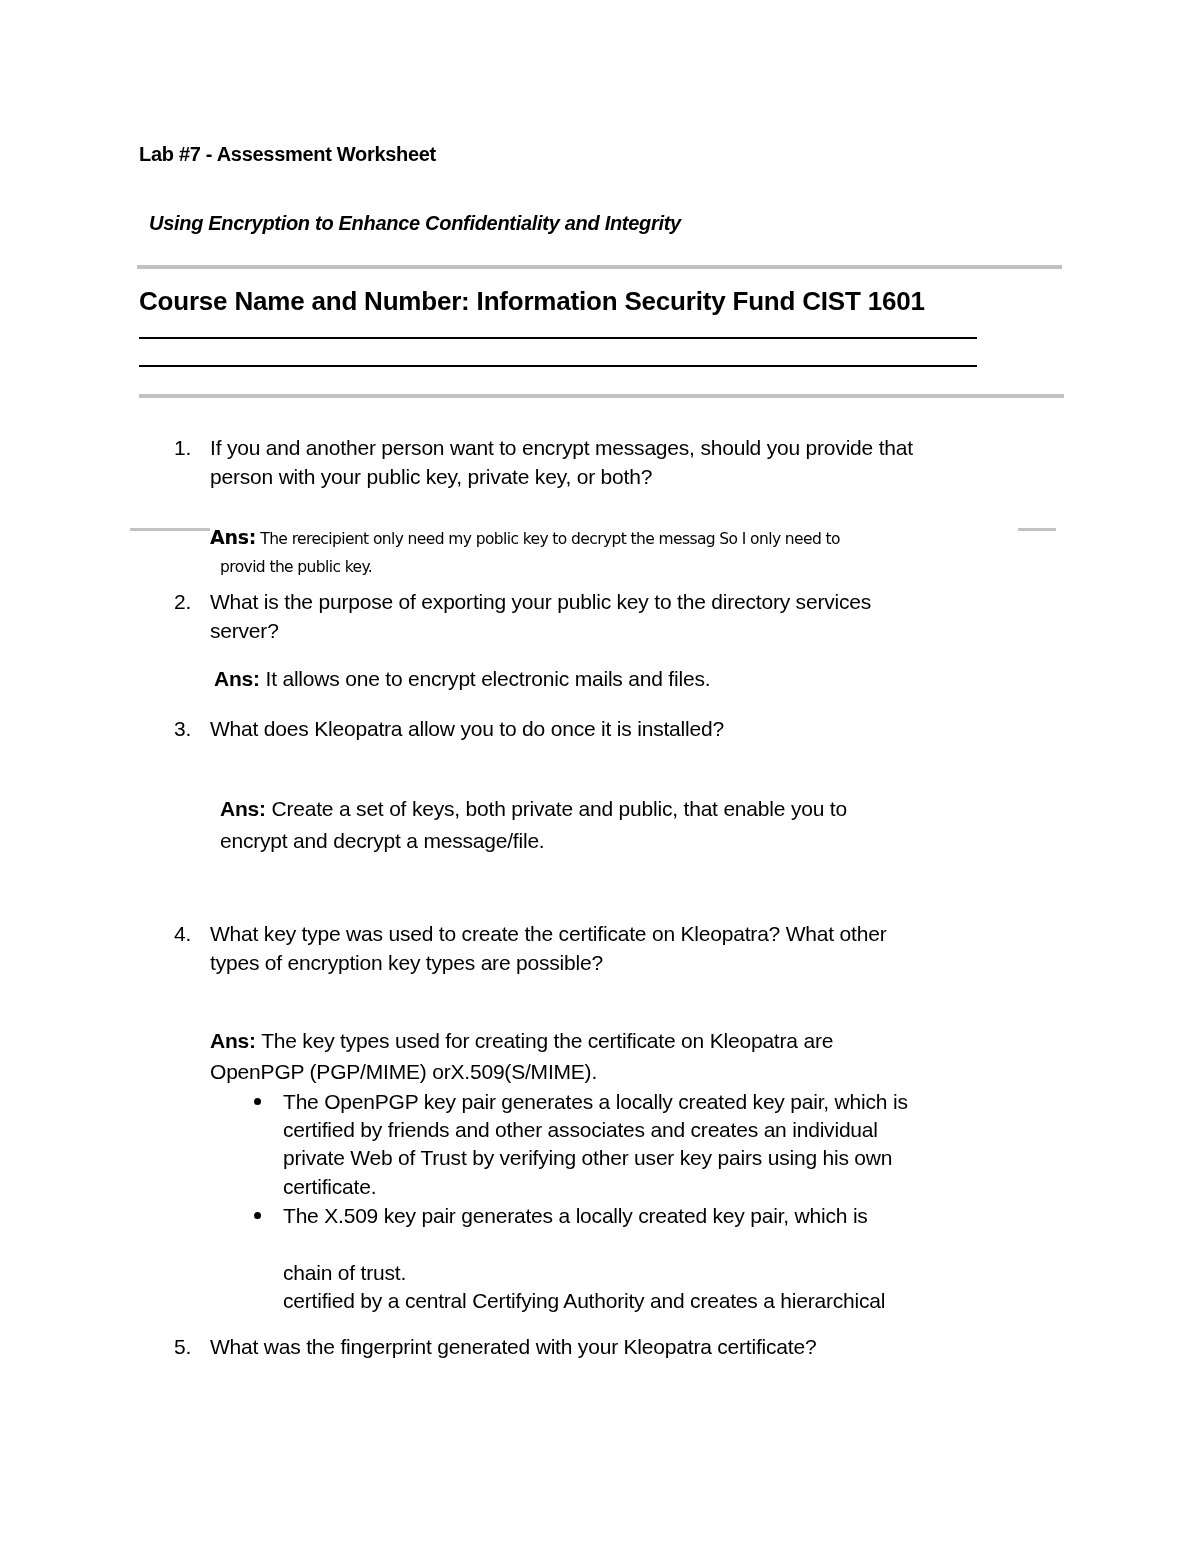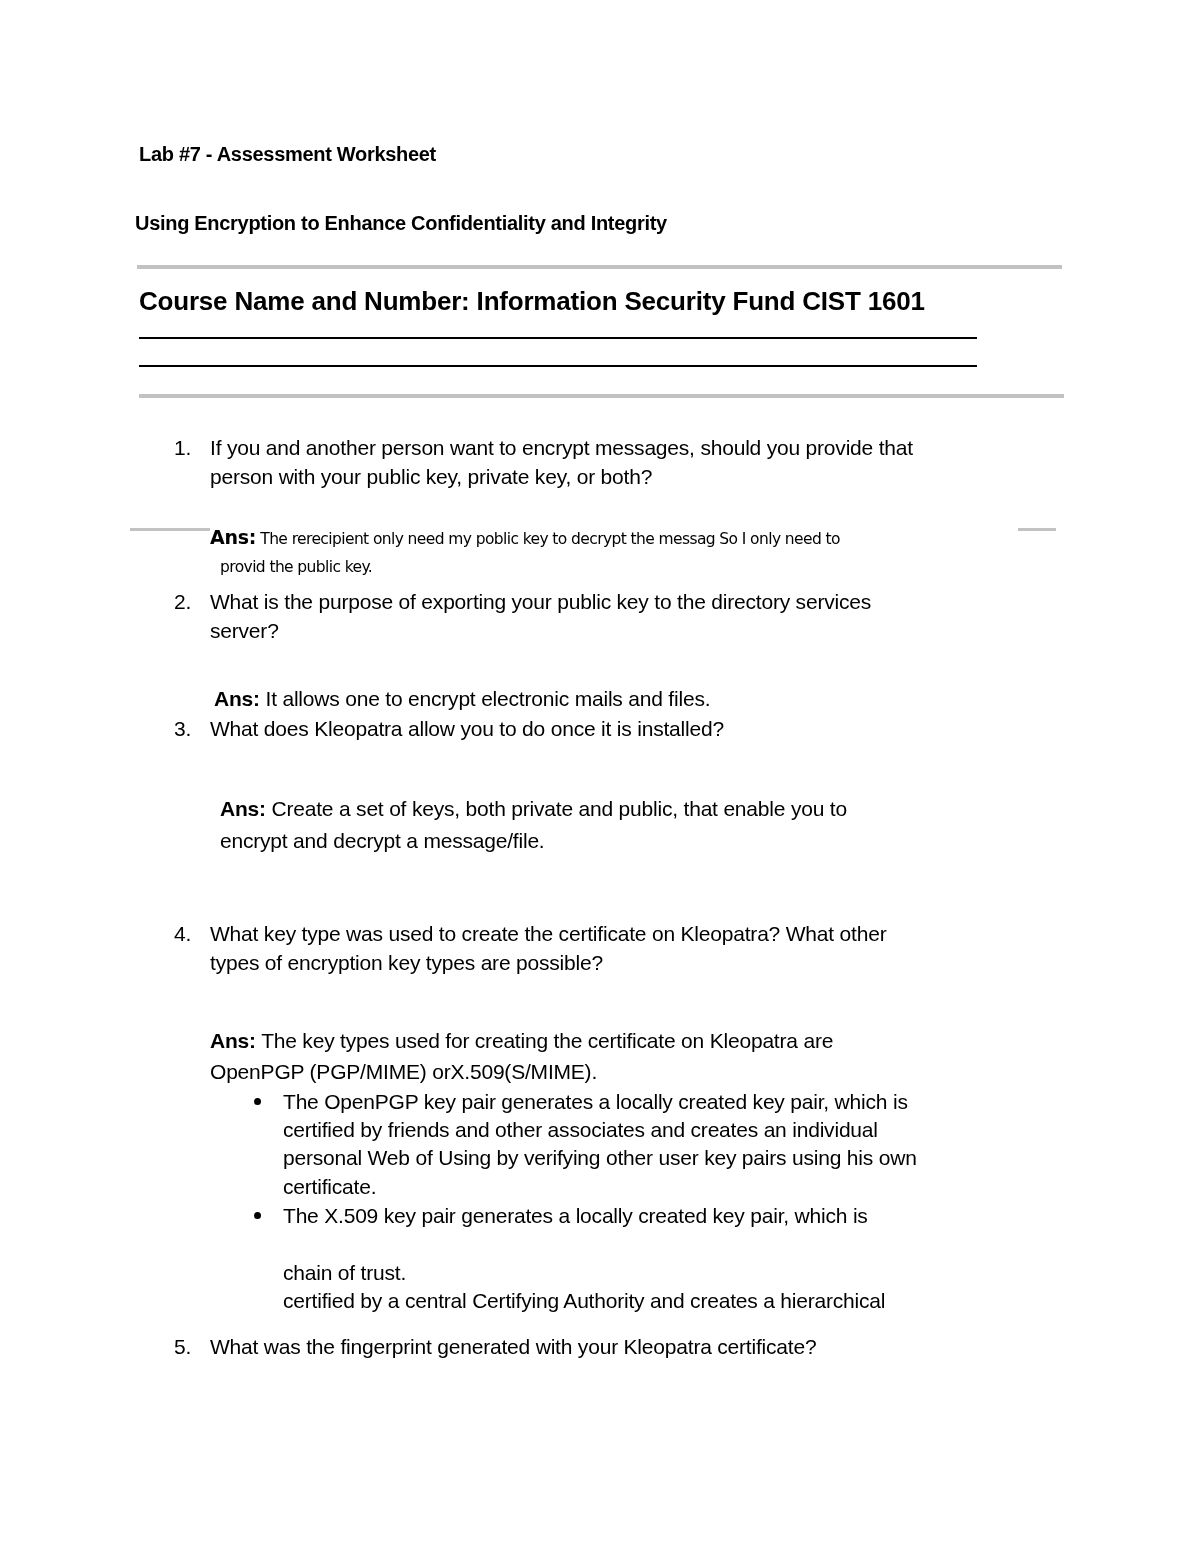--- a/index.html
+++ b/index.html
@@ -14,21 +14,21 @@
   .ans1 { font-family: "DejaVu Sans", sans-serif; font-size: 15.5px; letter-spacing: -0.6px; margin-top: 12px; }
   .ans1 b { font-size: 19px; font-weight: bold; letter-spacing: -0.3px; }
   .rule-gray { position: absolute; background: #c2c2c2; height: 4px; }
   .rule-black { position: absolute; background: #000; height: 1.5px; }
   .bullet { position: absolute; width: 7px; height: 7px; border-radius: 50%; background: #000; }
 </style>
 </head>
 <body>
 
 <div class="abs h1" style="left:139px; top:143px;">Lab #7 - Assessment Worksheet</div>
-<div class="abs h1" style="left:135px; top:212px;">Using Encryption to Enhance Confidentiality and Integrity</div>
+<div class="abs h1" style="left:149px; top:212px;font-style:italic;">Using Encryption to Enhance Confidentiality and Integrity</div>
 
 <div class="rule-gray" style="left:137px; top:265px; width:925px;"></div>
 
 <div class="abs course" style="left:139px; top:286px;">Course Name and Number: Information Security Fund CIST 1601</div>
 
 <div class="rule-black" style="left:139px; top:337px; width:838px;"></div>
 <div class="rule-black" style="left:139px; top:365px; width:838px;"></div>
 
 <div class="rule-gray" style="left:139px; top:394px; width:925px;"></div>
 
@@ -40,21 +40,21 @@
 <div class="rule-gray" style="left:1018px; top:528px; width:38px; height:3px;"></div>
 <div class="abs ans1" style="left:210px; top:514px;">
   <b>Ans:</b>
   <span>The rerecipient only need my poblic key to decrypt the messag So I only need to</span>
 </div>
 <div class="abs ans1" style="left:220px; top:546px;">provid the public key.</div>
 
 <div class="abs q" style="left:174px; top:590px;">2.</div>
 <div class="abs q" style="left:210px; top:590px;">What is the purpose of exporting your public key to the directory services</div>
 <div class="abs q" style="left:210px; top:619px;">server?</div>
-<div class="abs ans" style="left:214px; top:667px;margin-top:20px;">
+<div class="abs ans" style="left:214px; top:667px;">
   <b>Ans:</b>
   <span>It allows one to encrypt electronic mails and files.</span>
 </div>
 
 <div class="abs q" style="left:174px; top:717px;">3.</div>
 <div class="abs q" style="left:210px; top:717px;">What does Kleopatra allow you to do once it is installed?</div>
 <div class="abs ans" style="left:220px; top:797px;">
   <b>Ans:</b>
   <span>Create a set of keys, both private and public, that enable you to</span>
 </div>
@@ -66,21 +66,21 @@
 
 <div class="abs ans" style="left:210px; top:1029px;">
   <b>Ans:</b>
   <span>The key types used for creating the certificate on Kleopatra are</span>
 </div>
 <div class="abs ans" style="left:210px; top:1060px;">OpenPGP (PGP/MIME) orX.509(S/MIME).</div>
 
 <div class="bullet" style="left:254px; top:1098px;"></div>
 <div class="abs ans" style="left:283px; top:1090px;">The OpenPGP key pair generates a locally created key pair, which is</div>
 <div class="abs ans" style="left:283px; top:1118px;">certified by friends and other associates and creates an individual</div>
-<div class="abs ans" style="left:283px; top:1146px;">personal Web of Using by verifying other user key pairs using his own</div>
+<div class="abs ans" style="left:283px; top:1146px;">private Web of Trust by verifying other user key pairs using his own</div>
 <div class="abs ans" style="left:283px; top:1175px;">certificate.</div>
 
 <div class="bullet" style="left:254px; top:1212px;"></div>
 <div class="abs ans" style="left:283px; top:1204px;">The X.509 key pair generates a locally created key pair, which is</div>
 <div class="abs ans" style="left:283px; top:1289px;text-align:center;">certified by a central Certifying Authority and creates a hierarchical</div>
 <div class="abs ans" style="left:283px; top:1261px;">chain of trust.</div>
 
 <div class="abs q" style="left:174px; top:1335px;">5.</div>
 <div class="abs q" style="left:210px; top:1335px;">What was the fingerprint generated with your Kleopatra certificate?</div>
 

